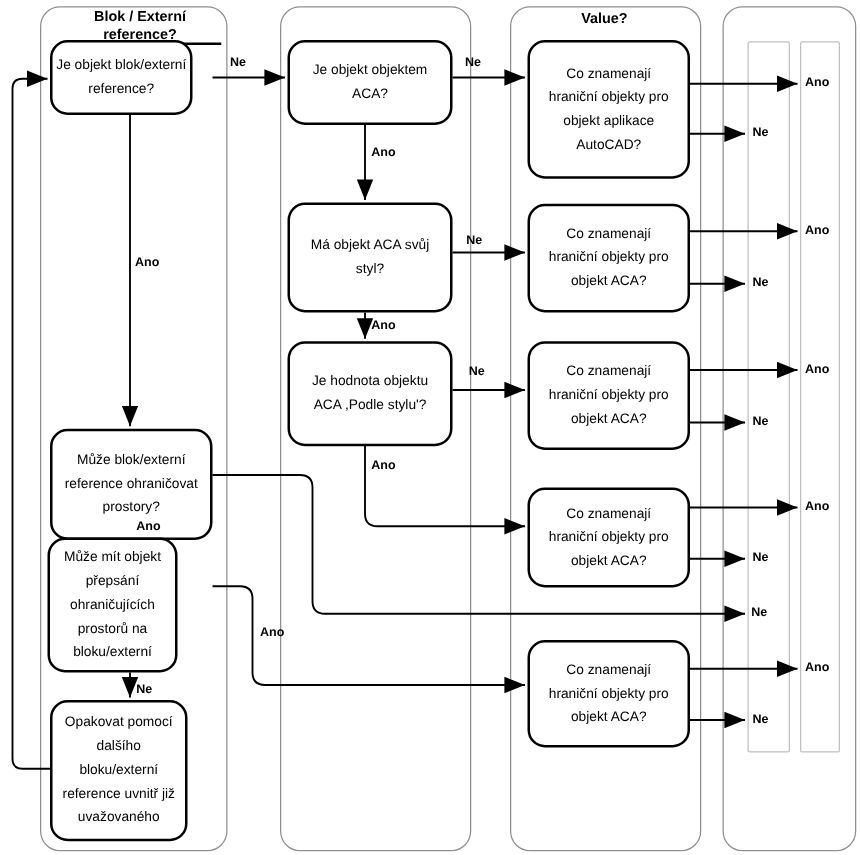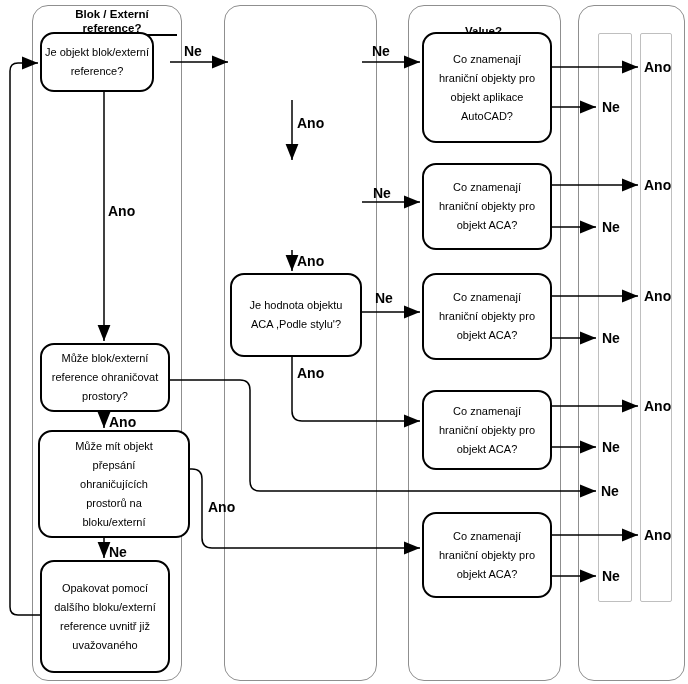--- a/index.html
+++ b/index.html
@@ -20,42 +20,42 @@
   .terminal{
     position:absolute;border:1px solid #bfbfbf;border-radius:2px;background:transparent;
   }
   .node{
     position:absolute;background:#fff;border:2px solid #000;border-radius:14px;
     display:flex;align-items:center;justify-content:center;text-align:center;
     font-size:11px;line-height:19px;white-space:pre-line;box-sizing:border-box;
     padding:0 3px;
   }
   .elabel{
-    position:absolute;font-size:14px;font-weight:bold;line-height:14px;
+    position:absolute;font-size:10px;font-weight:bold;line-height:14px;
   }
   svg.wires{position:absolute;left:0;top:0;pointer-events:none;}
   .wire{stroke:#000;stroke-width:1.5;fill:none;}
 </style>
 </head>
 <body>
 
 <div id="stage">
 
   <div class="lane" style="left:32px;top:5px;width:148px;height:674px"></div>
   <div class="lane" style="left:224px;top:5px;width:151px;height:674px"></div>
   <div class="lane" style="left:408px;top:5px;width:151px;height:674px"></div>
   <div class="lane" style="left:578px;top:5px;width:105px;height:674px"></div>
 
   <div class="terminal" style="left:598px;top:33px;width:32px;height:567px"></div>
   <div class="terminal" style="left:640px;top:33px;width:30px;height:567px"></div>
 
   <div class="lane-title" style="left:32px;top:7px;width:160px">Blok / Externí
 reference?</div>
   <div class="title-underline" style="left:48px;top:34px;width:129px"></div>
-  <div class="lane-title" style="left:408px;top:24px;width:151px">Value?</div>
+  <div class="lane-title" style="left:408px;top:8px;width:151px">Value?</div>
 
   <svg class="wires" width="688" height="684" viewBox="0 0 688 684">
     <defs>
       <marker id="arr" viewBox="0 0 10 8" refX="10" refY="4" markerWidth="11" markerHeight="9" orient="auto">
         <path d="M0,0 L10,4 L0,8 z" fill="#000"></path>
       </marker>
     </defs>
 
     <path class="wire" d="M 170,62 L 228,62" marker-end="url(#arr)"></path>
     <path class="wire" d="M 362,62 L 420,62" marker-end="url(#arr)"></path>
@@ -85,33 +85,37 @@
     <path class="wire" d="M 552,296 L 638,296" marker-end="url(#arr)"></path>
     <path class="wire" d="M 552,338 L 596,338" marker-end="url(#arr)"></path>
     <path class="wire" d="M 552,406 L 638,406" marker-end="url(#arr)"></path>
     <path class="wire" d="M 552,447 L 596,447" marker-end="url(#arr)"></path>
     <path class="wire" d="M 552,535 L 638,535" marker-end="url(#arr)"></path>
     <path class="wire" d="M 552,576 L 596,576" marker-end="url(#arr)"></path>
   </svg>
 
   <div class="node" style="left:40px;top:32px;width:114px;height:60px">Je objekt blok/externí
 reference?</div>
-  <div class="node" style="left:40px;top:343px;width:130px;height:69px">Může blok/externí
+  <div class="node" style="left:40px;top:343px;width:130px;height:89px">Může blok/externí
 reference ohraničovat
 prostory?</div>
-  <div class="node" style="left:38px;top:430px;width:152px;height:108px">Může mít objekt
+  <div class="node" style="left:38px;top:430px;width:104px;height:108px">Může mít objekt
 přepsání
 ohraničujících
 prostorů na
 bloku/externí</div>
-  <div class="node" style="left:40px;top:560px;width:130px;height:113px">Opakovat pomocí
+  <div class="node" style="left:40px;top:560px;width:110px;height:113px">Opakovat pomocí
 dalšího bloku/externí
 reference uvnitř již
 uvažovaného</div>
 
+  <div class="node" style="left:230px;top:32px;width:132px;height:68px">Je objekt objektem
+ACA?</div>
+  <div class="node" style="left:230px;top:162px;width:132px;height:88px">Má objekt ACA svůj
+styl?</div>
   <div class="node" style="left:230px;top:273px;width:132px;height:84px">Je hodnota objektu
 ACA ,Podle stylu'?</div>
 
   <div class="node" style="left:422px;top:32px;width:130px;height:111px">Co znamenají
 hraniční objekty pro
 objekt aplikace
 AutoCAD?</div>
   <div class="node" style="left:422px;top:163px;width:130px;height:87px">Co znamenají
 hraniční objekty pro
 objekt ACA?</div>

